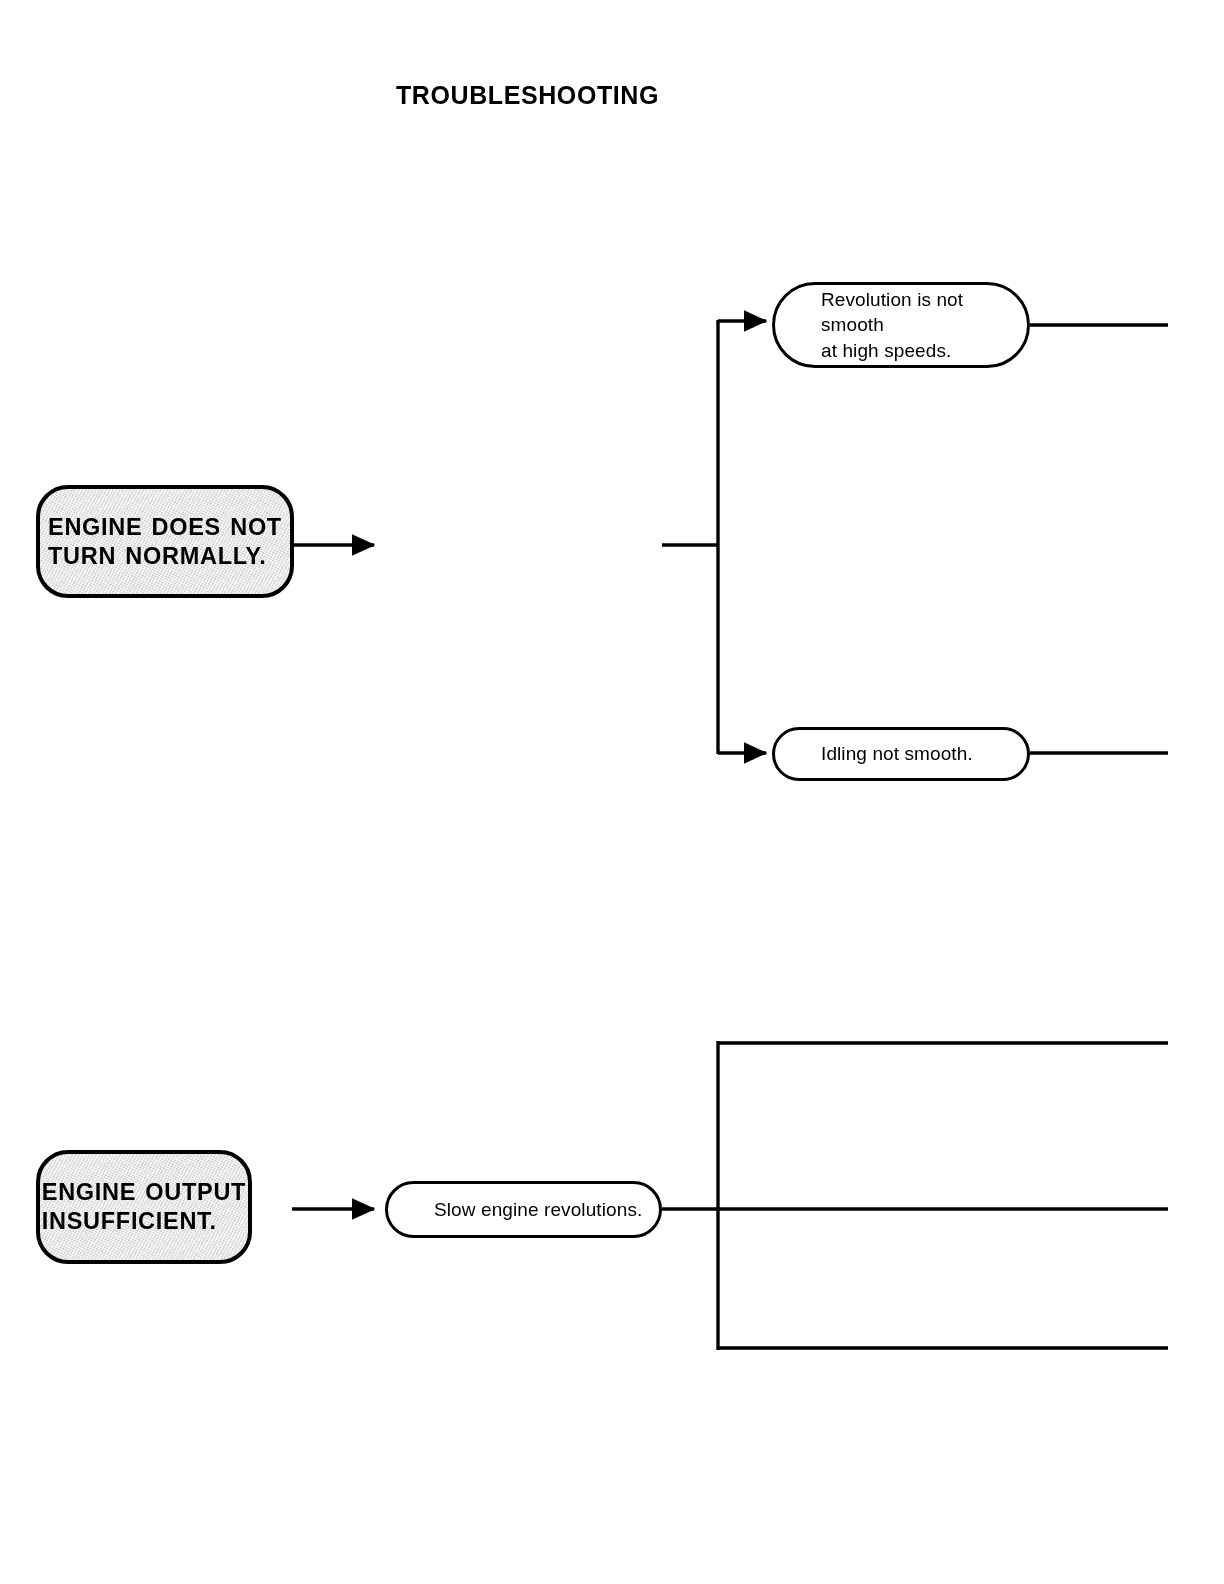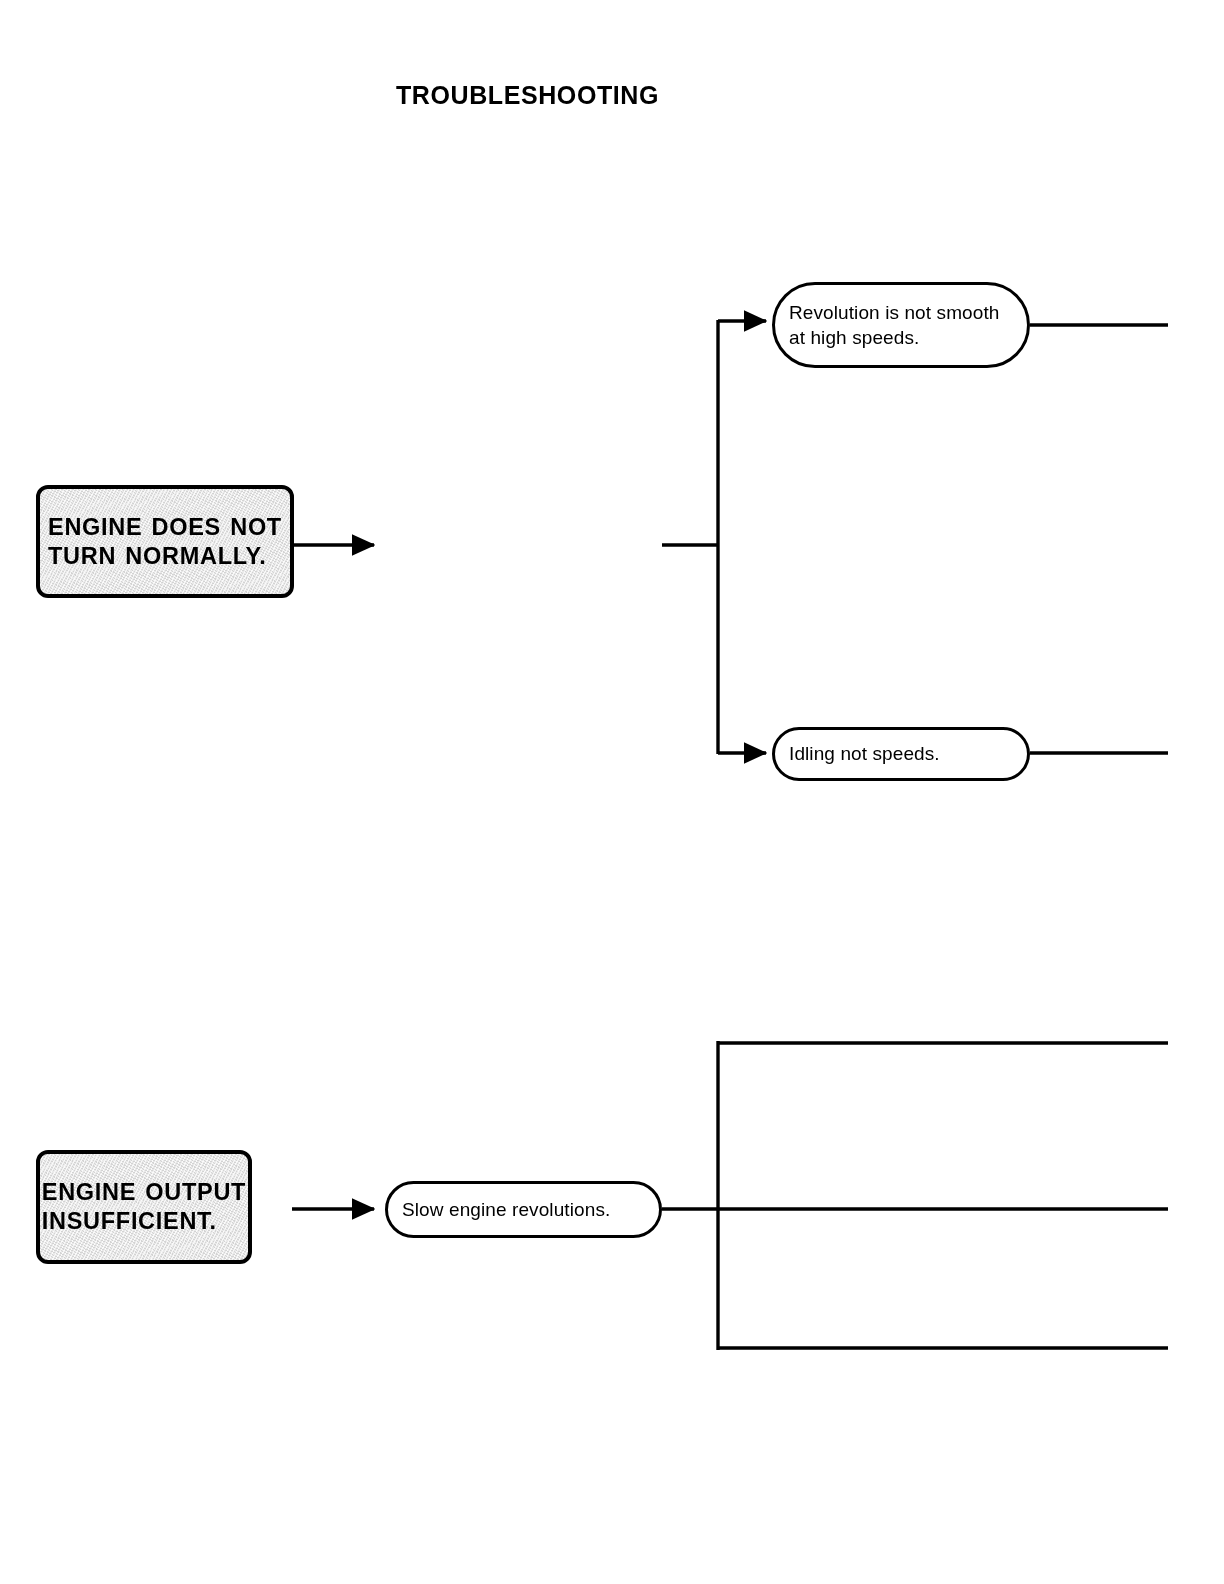--- a/index.html
+++ b/index.html
@@ -71,29 +71,29 @@
     white-space: pre-line;
   }
 
   
   .node.pill {
     border-radius: 999px;
   }
   .node.pill .node-text {
     font-size: 19px;
     line-height: 1.32;
-    padding-left: 14px;
+    padding-left: 46px;
     padding-right: 14px;
     letter-spacing: 0.1px;
   }
 
   
   .node.symptom {
     border-width: 4px;
-    border-radius: 12px;
+    border-radius: 32px;
     background-color: #e9e9e9;
     background-image:
       repeating-linear-gradient(118deg,
         rgba(255,255,255,0.65) 0px,
         rgba(255,255,255,0.65) 1px,
         rgba(0,0,0,0.045) 1px,
         rgba(0,0,0,0.045) 3px),
       repeating-linear-gradient(27deg,
         rgba(0,0,0,0.05) 0px,
         rgba(0,0,0,0.05) 1px,
@@ -154,21 +154,21 @@
 TURN NORMALLY.</span>
   </div>
 
 
   <div class="node pill" style="left:772px; top:254px; width:258px; height:86px;">
     <span class="node-text">Revolution is not smooth
 at high speeds.</span>
   </div>
 
   <div class="node pill" style="left:772px; top:699px; width:258px; height:54px;">
-    <span class="node-text">Idling not speeds.</span>
+    <span class="node-text">Idling not smooth.</span>
   </div>
 
   <div class="node symptom" style="left:36px; top:1122px; width:216px; height:114px;">
     <span class="node-text">ENGINE OUTPUT
 INSUFFICIENT.</span>
   </div>
 
   <div class="node pill" style="left:385px; top:1153px; width:277px; height:57px;">
     <span class="node-text">Slow engine revolutions.</span>
   </div>

